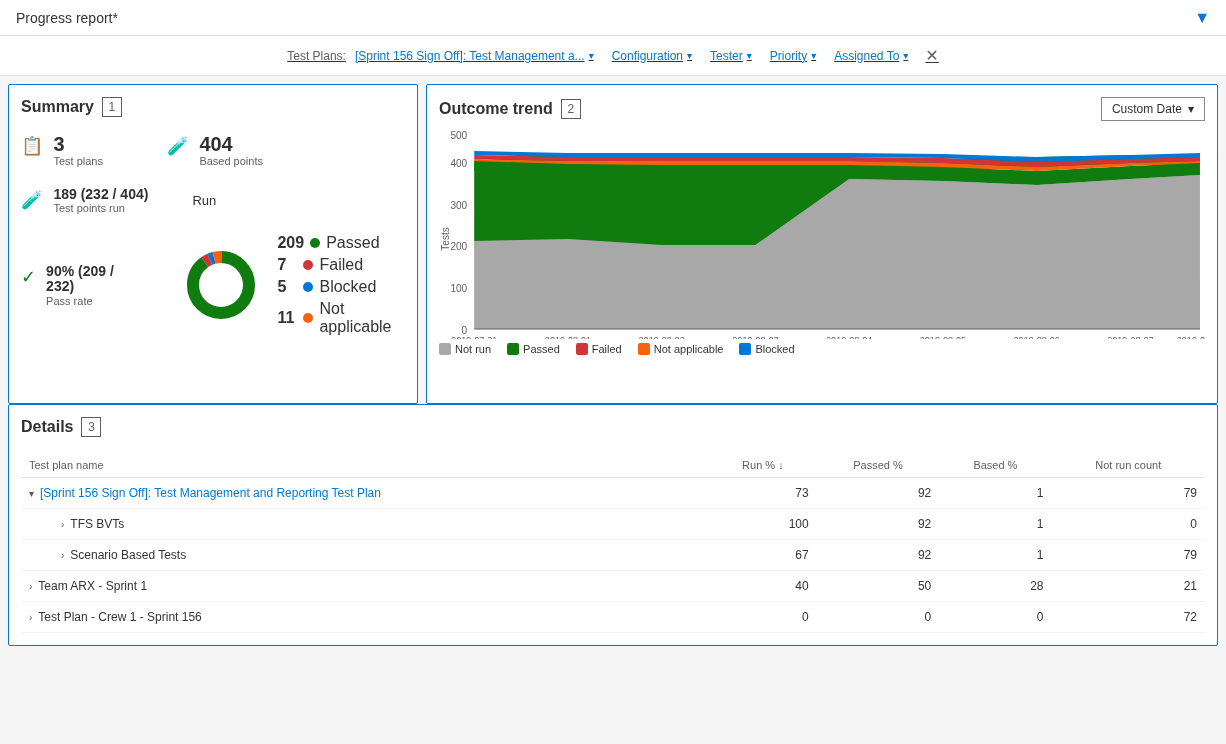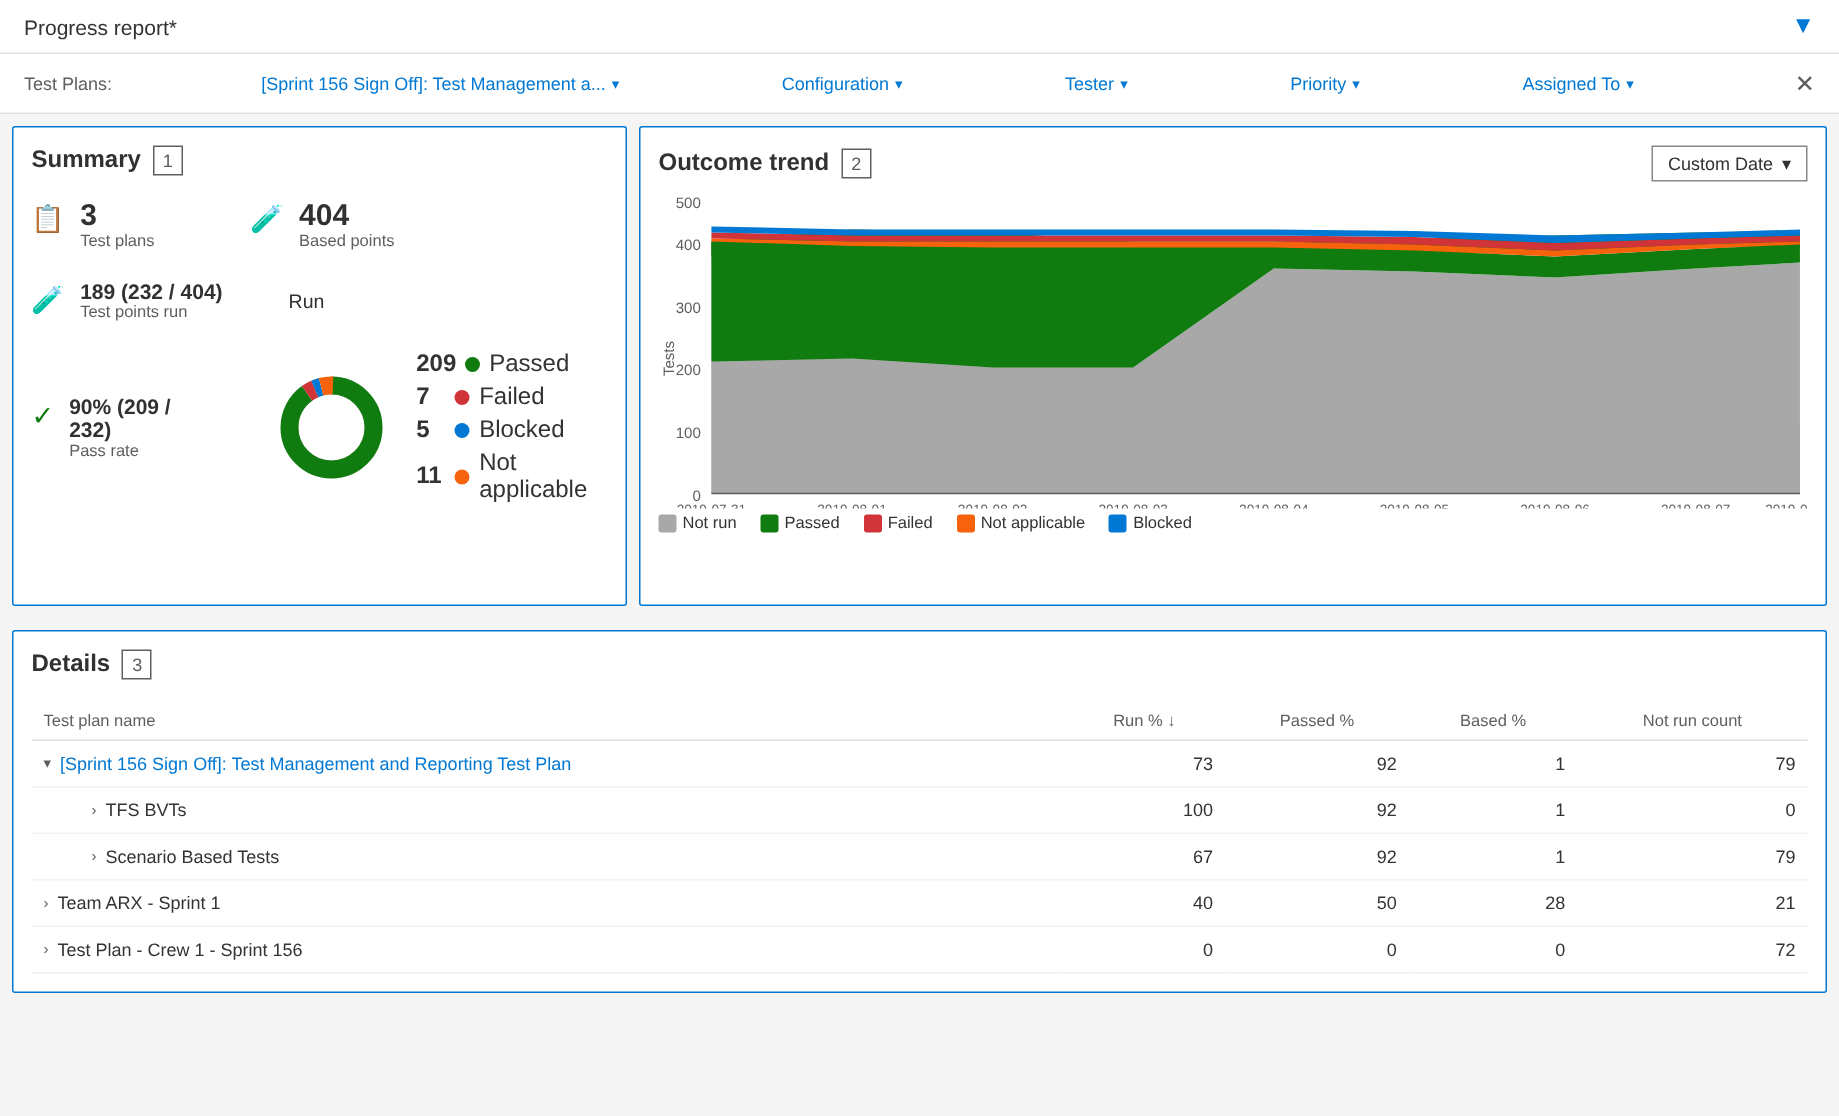--- a/index.html
+++ b/index.html
@@ -15,45 +15,46 @@
       height: 36px;
     }
     .app-title { font-size: 14px; font-weight: 400; color: #333; }
     .filter-icon { color: #0078d4; font-size: 16px; }
 
     .toolbar {
       background: #fff;
       padding: 6px 16px;
       display: flex;
       align-items: center;
-      justify-content: space-between;
-      gap: 24px;
+      justify-content: center;
+      gap: 0;
       border-bottom: 1px solid #e0e0e0;
       height: 40px;
       font-size: 12px;
+      text-decoration: underline;
     }
     .toolbar-label { color: #605e5c; }
     .toolbar-filter {
       display: flex;
       align-items: center;
       gap: 4px;
       cursor: pointer;
       color: #0078d4;
       font-size: 12px;
       padding: 2px 8px;
       border: 1px solid transparent;
     }
     .chevron-down { font-size: 10px; }
     .close-btn { cursor: pointer; color: #605e5c; font-size: 16px; margin-left: 8px; }
 
     .main-content {
       padding: 8px;
       display: flex;
       flex-direction: column;
-      gap: 16px;
+      gap: 0;
     }
 
     .top-row {
       display: flex;
       gap: 8px;
       height: 320px;
     }
 
     .panel {
       background: #fff;

